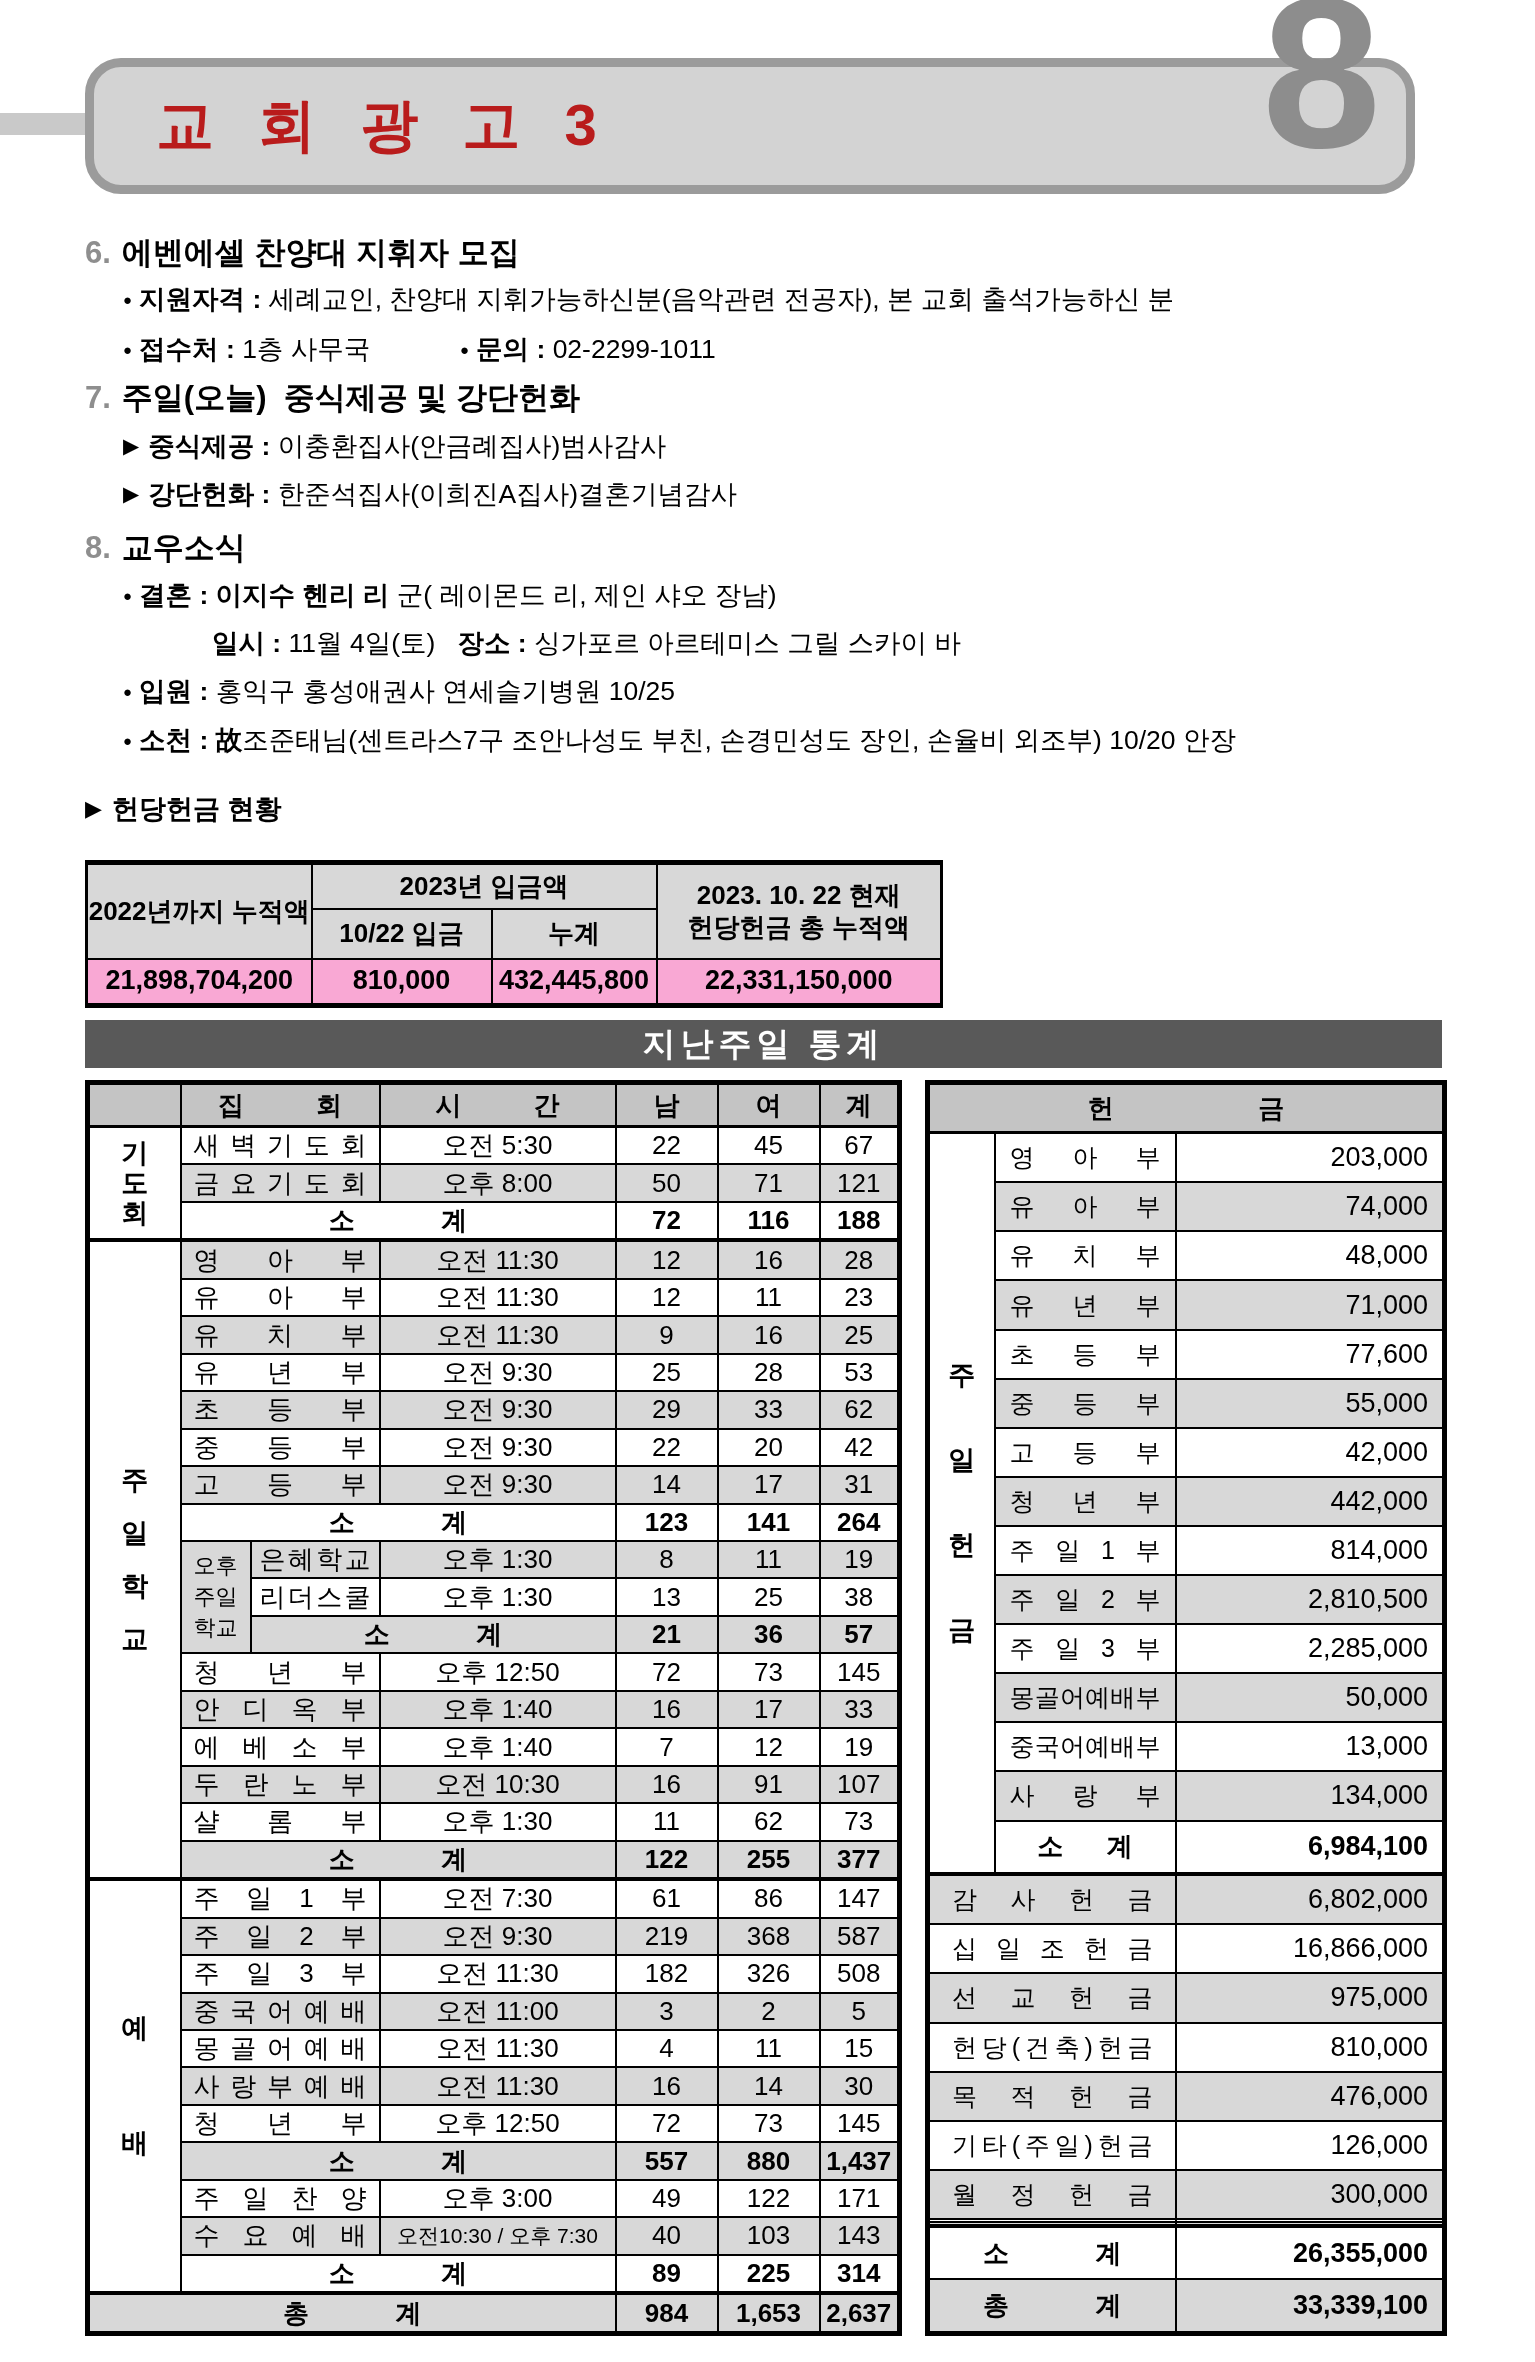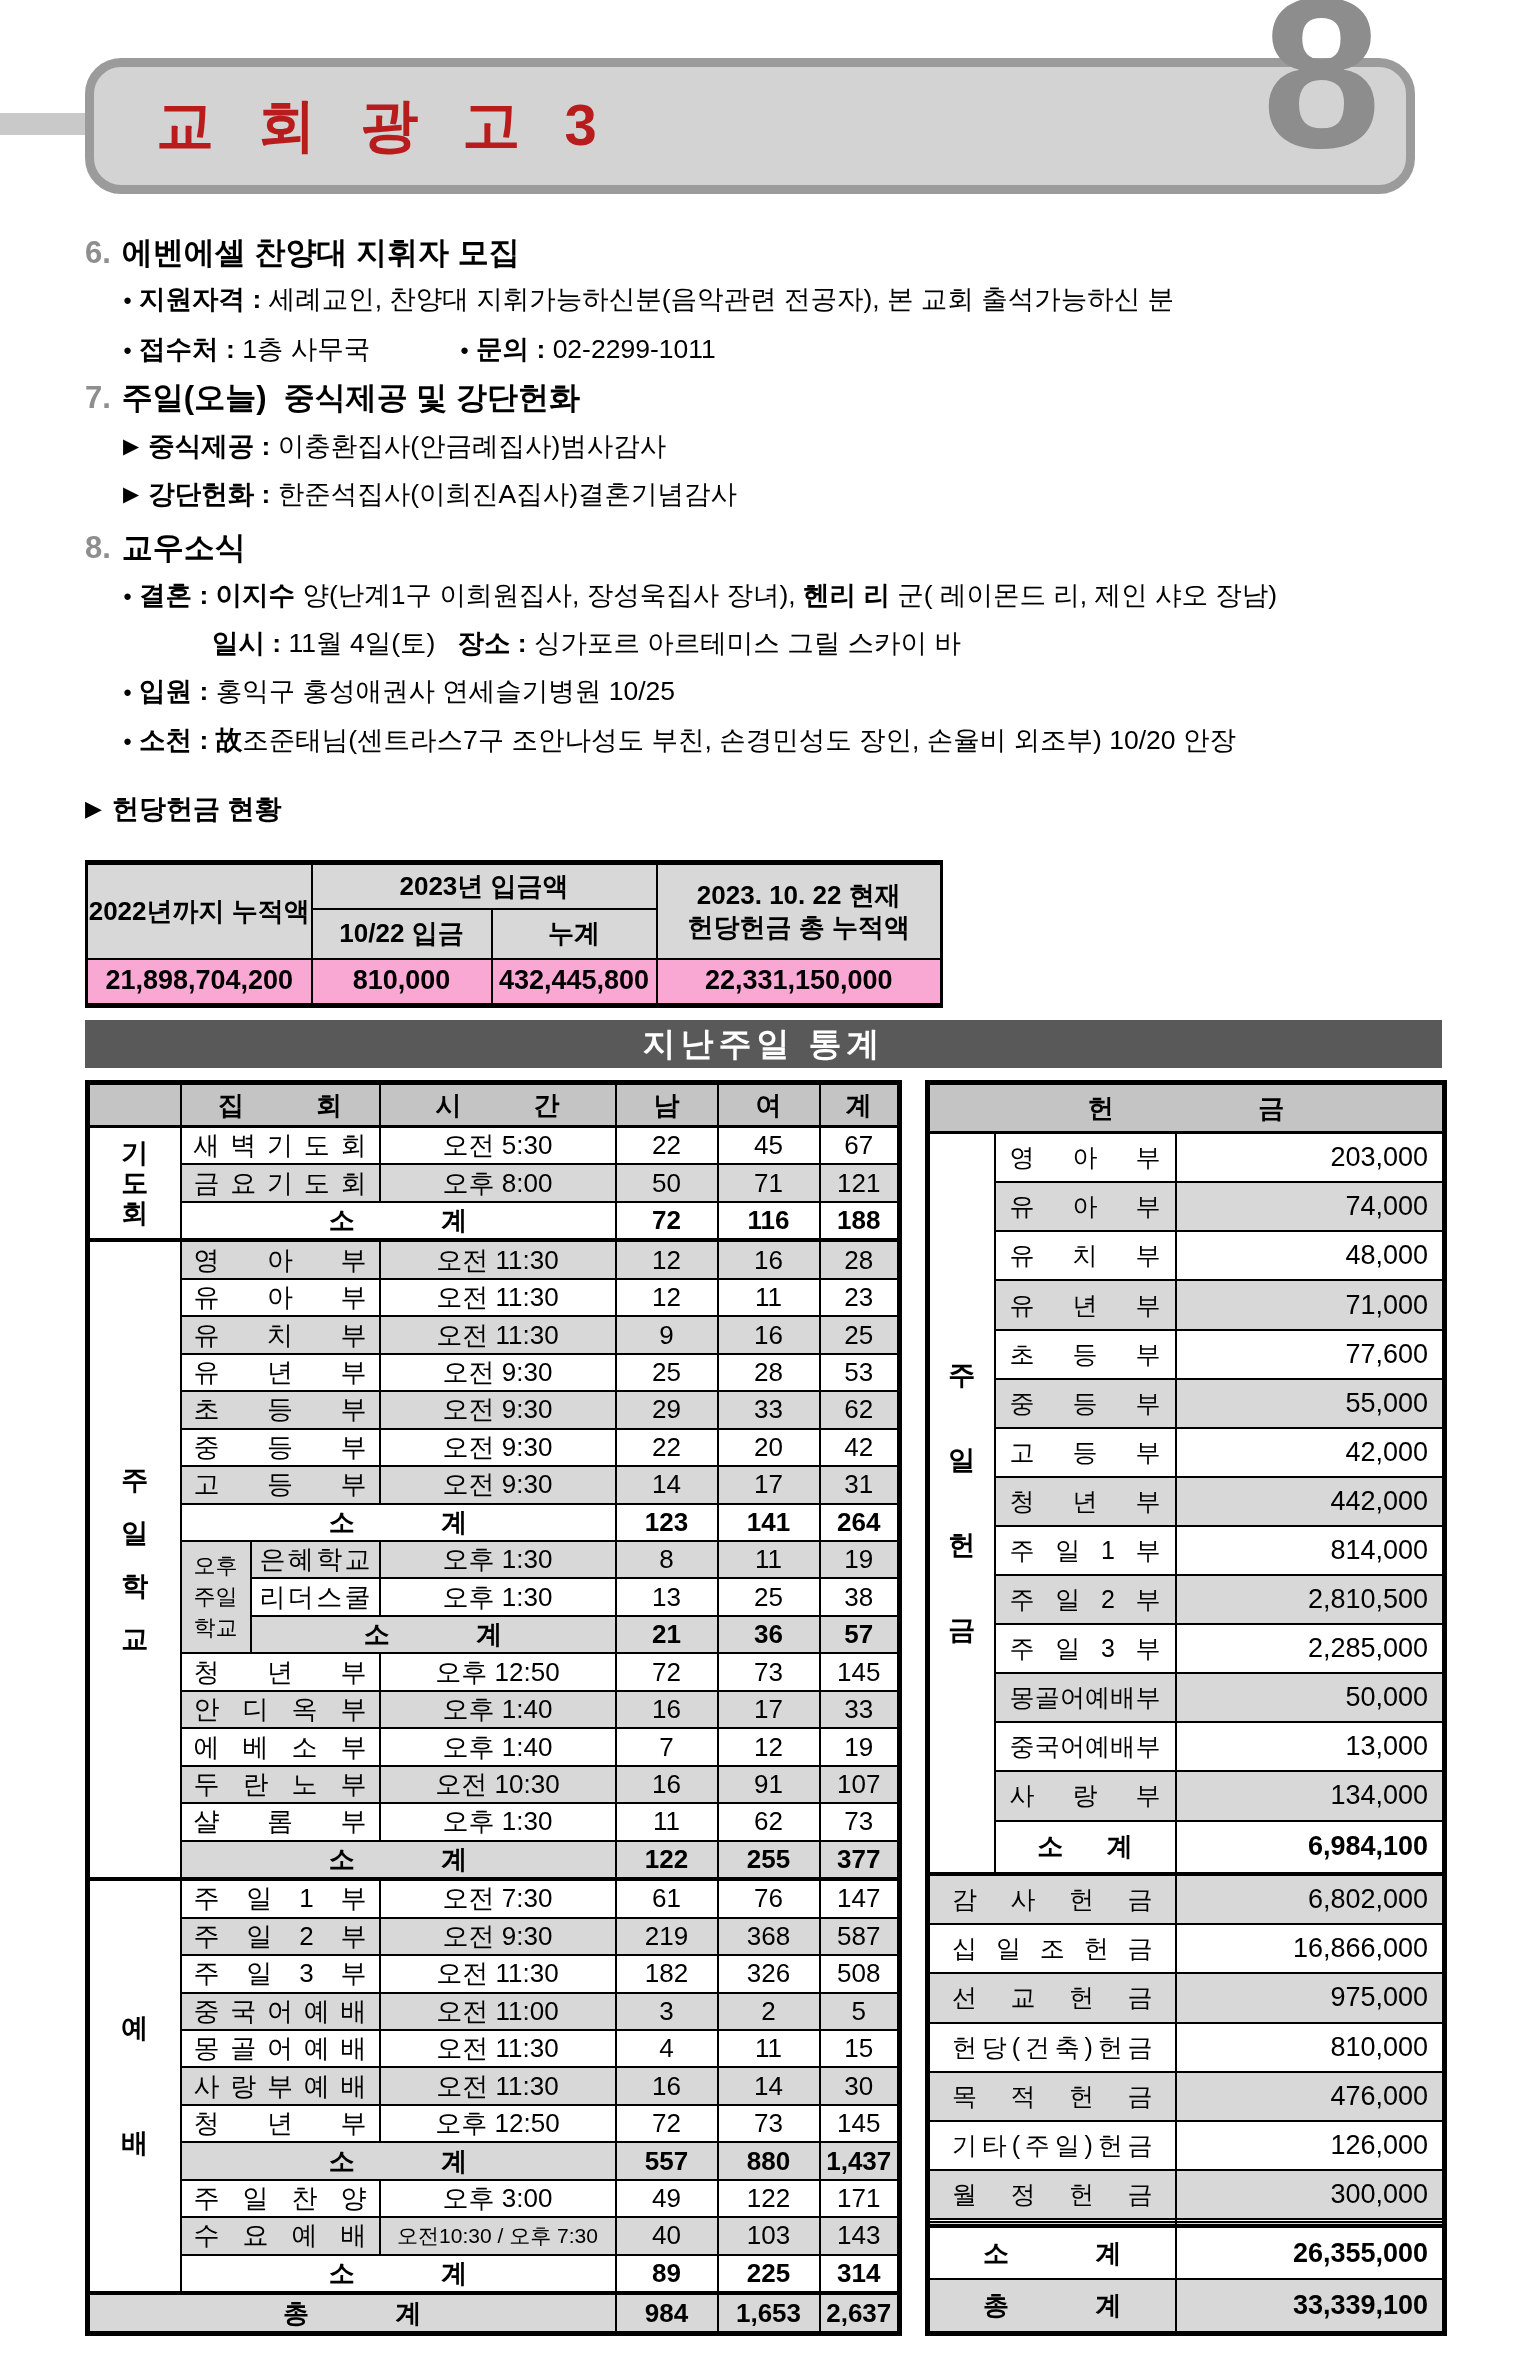--- a/index.html
+++ b/index.html
@@ -88,21 +88,21 @@
     <span class="no">7.</span>
     <span>주일(오늘)  중식제공 및 강단헌화</span>
   </div>
   <div class="line" style="left:123px;top:428px;"><span class="bullet-tri">▶</span><span class="b">중식제공 : </span><span>이충환집사(안금례집사)범사감사</span></div>
   <div class="line" style="left:123px;top:476px;"><span class="bullet-tri">▶</span><span class="b">강단헌화 : </span><span>한준석집사(이희진A집사)결혼기념감사</span></div>
 
   <div class="h-sec" style="left:85px;top:527px;">
     <span class="no">8.</span>
     <span>교우소식</span>
   </div>
-  <div class="line" style="left:123px;top:577px;"><span class="bullet-dot">●</span><span class="b">결혼 : 이지수 </span><span>양(난계1구 이희원집사, 장성욱집사 장녀), </span><span class="b">헨리 리 </span><span>군( 레이몬드 리, 제인 샤오 장남)</span></div>
+  <div class="line" style="left:123px;top:577px;"><span class="bullet-dot">●</span><span class="b">결혼 : 이지수 </span><span class="b">헨리 리 </span><span>군( 레이몬드 리, 제인 샤오 장남)</span></div>
   <div class="line" style="left:212px;top:625px;"><span class="b">일시 : </span><span>11월 4일(토)   </span><span class="b">장소 : </span><span>싱가포르 아르테미스 그릴 스카이 바</span></div>
   <div class="line" style="left:123px;top:673px;"><span class="bullet-dot">●</span><span class="b">입원 : </span><span>홍익구 홍성애권사 연세슬기병원 10/25</span></div>
   <div class="line" style="left:123px;top:722px;"><span class="bullet-dot">●</span><span class="b">소천 : </span><span class="b">故</span><span>조준태님(센트라스7구 조안나성도 부친, 손경민성도 장인, 손율비 외조부) 10/20 안장</span></div>
 
   <div class="dlabel"><span class="bullet-tri">▶</span><span class="b">헌당헌금 현황</span></div>
 
   <div class="dtable">
     <table>
       <colgroup>
           <col style="width:225px">
@@ -426,21 +426,21 @@
             <td class="name" colspan="2">
               <div class="sp">
                 <span>주</span>
                 <span>일</span>
                 <span>1</span>
                 <span>부</span>
               </div>
             </td>
             <td class="time">오전 7:30</td>
             <td class="num">61</td>
-            <td class="num">76</td>
+            <td class="num">86</td>
             <td class="num">147</td>
           </tr>
           <tr class="z">
             <td class="name" colspan="2">
               <div class="sp">
                 <span>주</span>
                 <span>일</span>
                 <span>2</span>
                 <span>부</span>
               </div>

